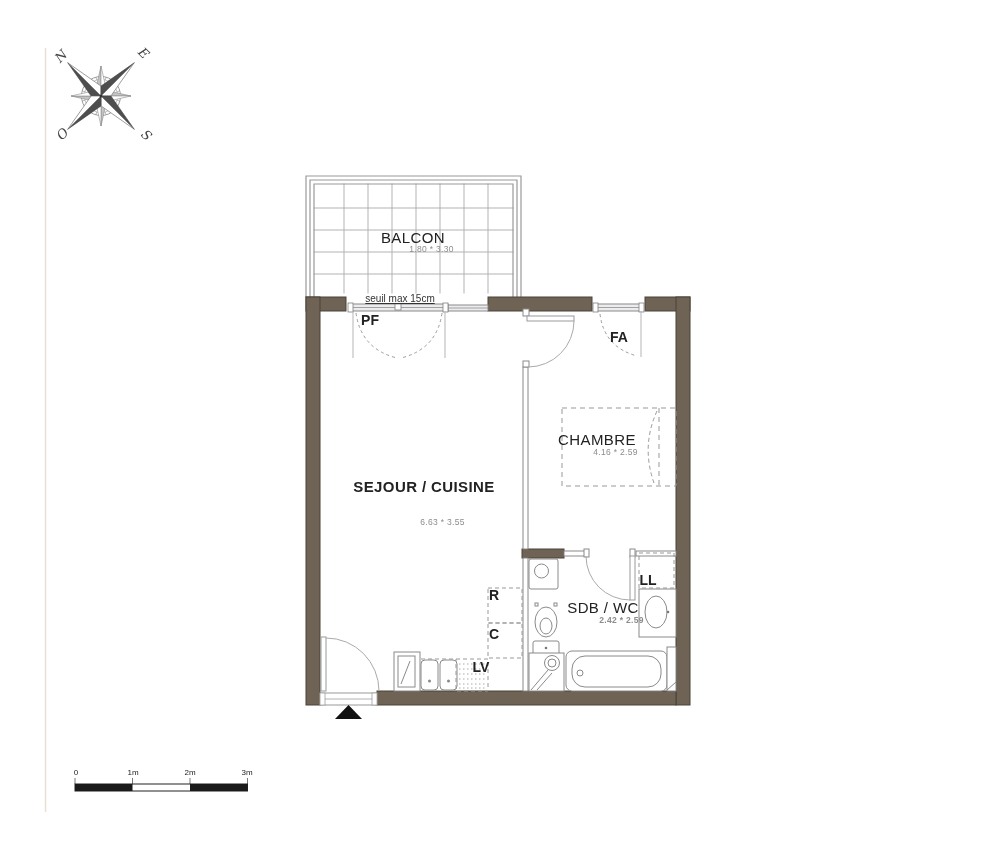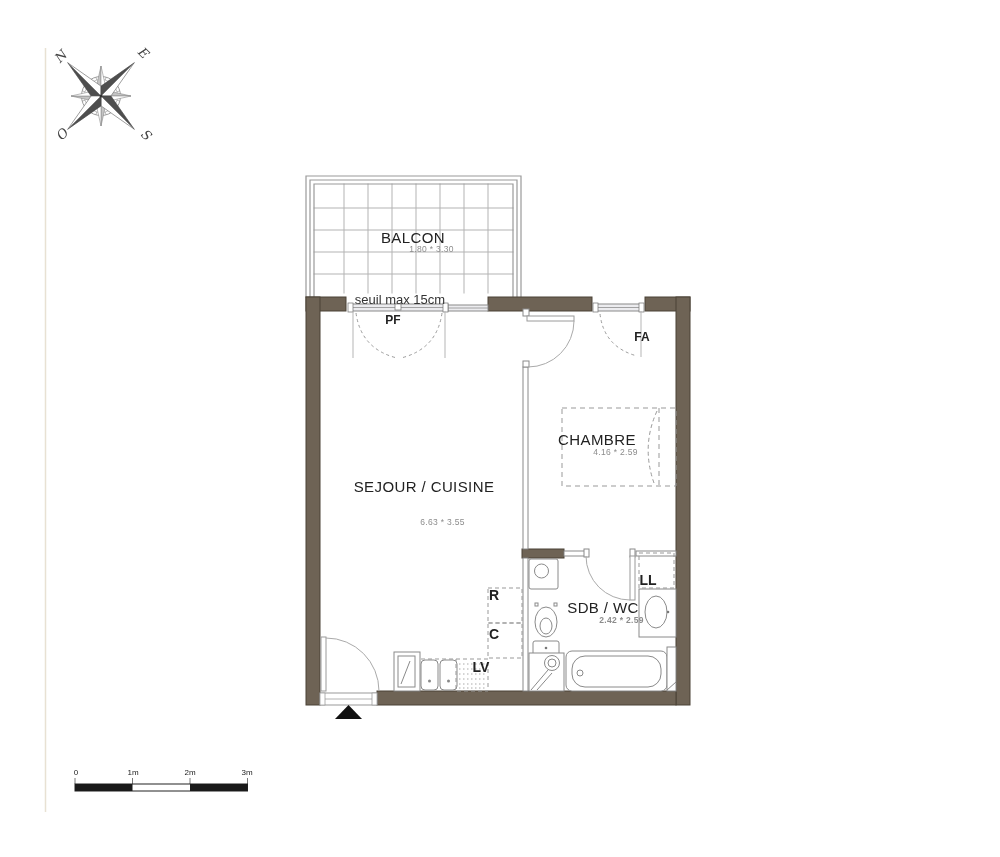--- a/index.html
+++ b/index.html
@@ -3,23 +3,23 @@
 <meta charset="utf-8">
 <style>
   html,body{margin:0;padding:0;background:#ffffff;}
   #canvas{position:relative;width:1000px;height:857px;background:#fff;overflow:hidden;
           font-family:"Liberation Sans",sans-serif;}
   #plan-svg{position:absolute;left:0;top:0;}
   .lbl{position:absolute;transform:translate(-50%,-50%);white-space:nowrap;
        color:#1f1f1f;line-height:1;}
   .room-name{font-size:15px;letter-spacing:.4px;color:#222;}
   .room-dims{font-size:8.5px;color:#8c8c8c;letter-spacing:.3px;padding-left:37px;}
-  .tag{font-size:12px;font-weight:700;color:#222;margin-left:23px;}
+  .tag{font-size:14px;font-weight:700;color:#222;}
   .tag-sm{font-size:14px;font-weight:700;color:#222;}
-  .note{font-size:13px;color:#333;}
+  .note{font-size:10px;color:#333;text-decoration:underline;}
   .scale-lbl{font-size:8px;color:#222;}
 </style>
 </head>
 <body>
 
 <div id="canvas">
 
 <svg id="plan-svg" width="1000" height="857" viewBox="0 0 1000 857">
 
   <line x1="45.5" y1="48" x2="45.5" y2="812" stroke="#e8e1d3" stroke-width="1.5"></line>
@@ -244,21 +244,21 @@
     </g>
     <rect x="75" y="784" width="172.5" height="7" fill="#ffffff" stroke="#222" stroke-width="1"></rect>
     <rect x="75" y="784" width="57.5" height="7" fill="#1a1a1a"></rect>
     <rect x="190" y="784" width="57.5" height="7" fill="#1a1a1a"></rect>
   </g>
 </svg>
 
 <div class="lbl room-name" style="left:413px;top:237px;">BALCON</div>
 <div class="lbl room-dims" style="left:413px;top:249px;">1.80 * 3.30</div>
 
-<div class="lbl room-name" style="left:424px;top:486px;">SEJOUR / CUISINE</div>
+<div class="lbl room-name" style="left:424px;top:486px;font-weight:bold;">SEJOUR / CUISINE</div>
 <div class="lbl room-dims" style="left:424px;top:522px;">6.63 * 3.55</div>
 
 <div class="lbl room-name" style="left:597px;top:439px;">CHAMBRE</div>
 <div class="lbl room-dims" style="left:597px;top:452px;">4.16 * 2.59</div>
 
 <div class="lbl room-name" style="left:603px;top:607px;">SDB / WC</div>
 <div class="lbl room-dims" style="left:603px;top:620px;font-weight:bold;">2.42 * 2.59</div>
 
 <div class="lbl note" style="left:400px;top:299px;">seuil max 15cm</div>
 

